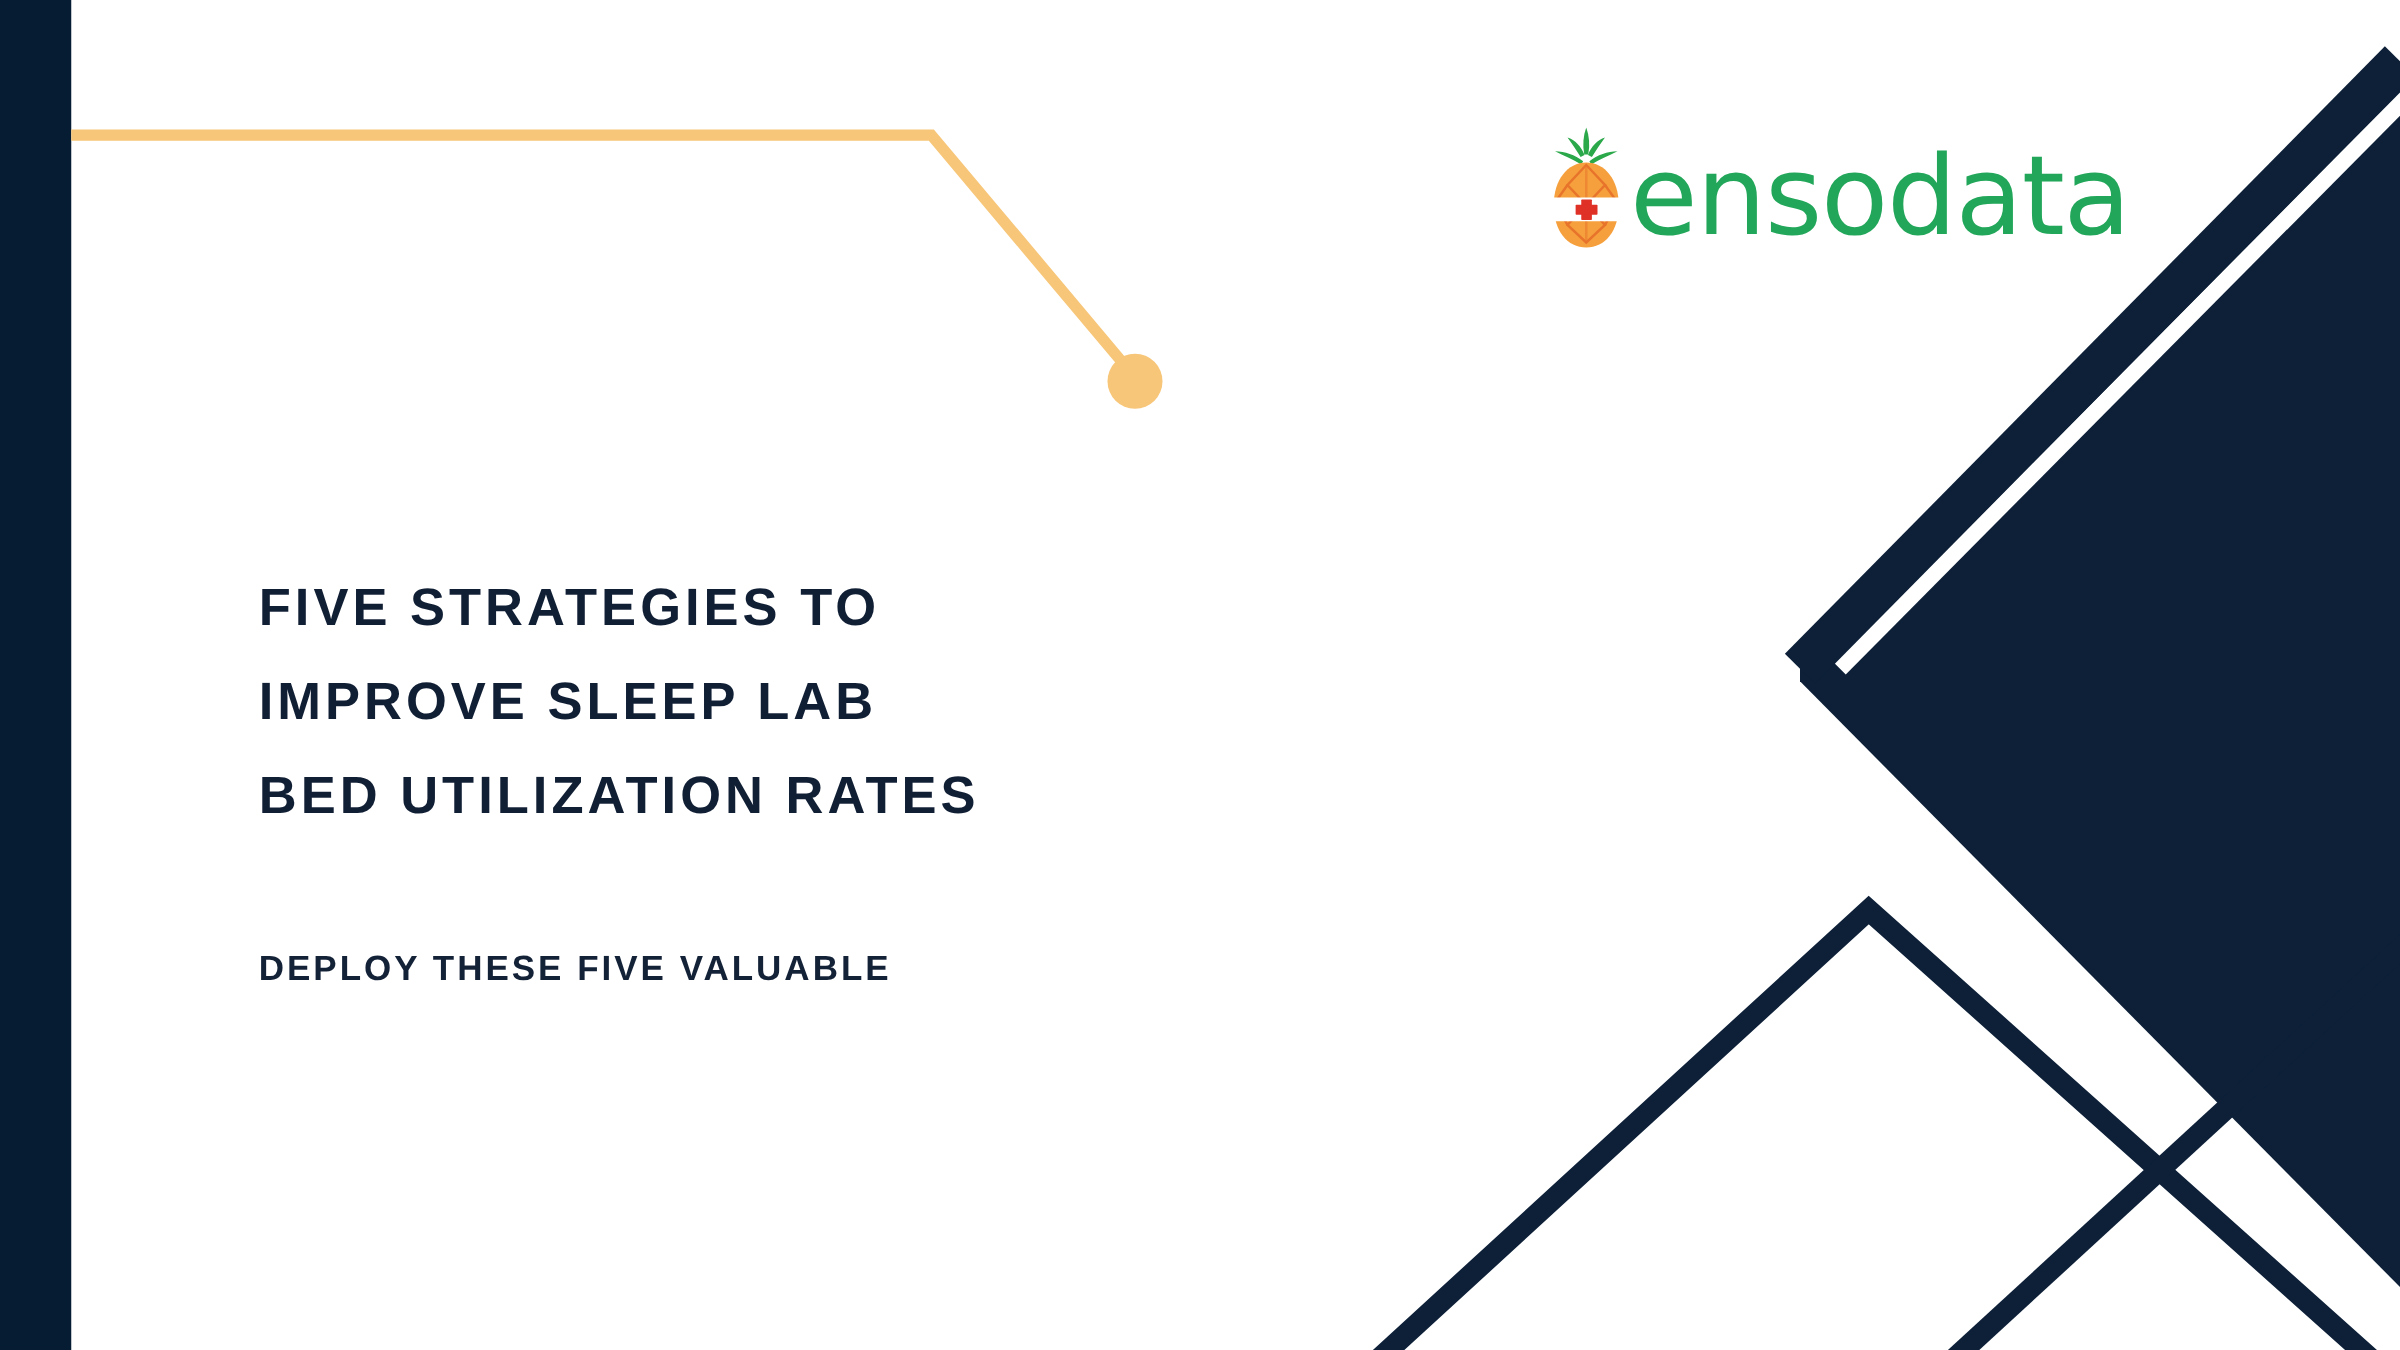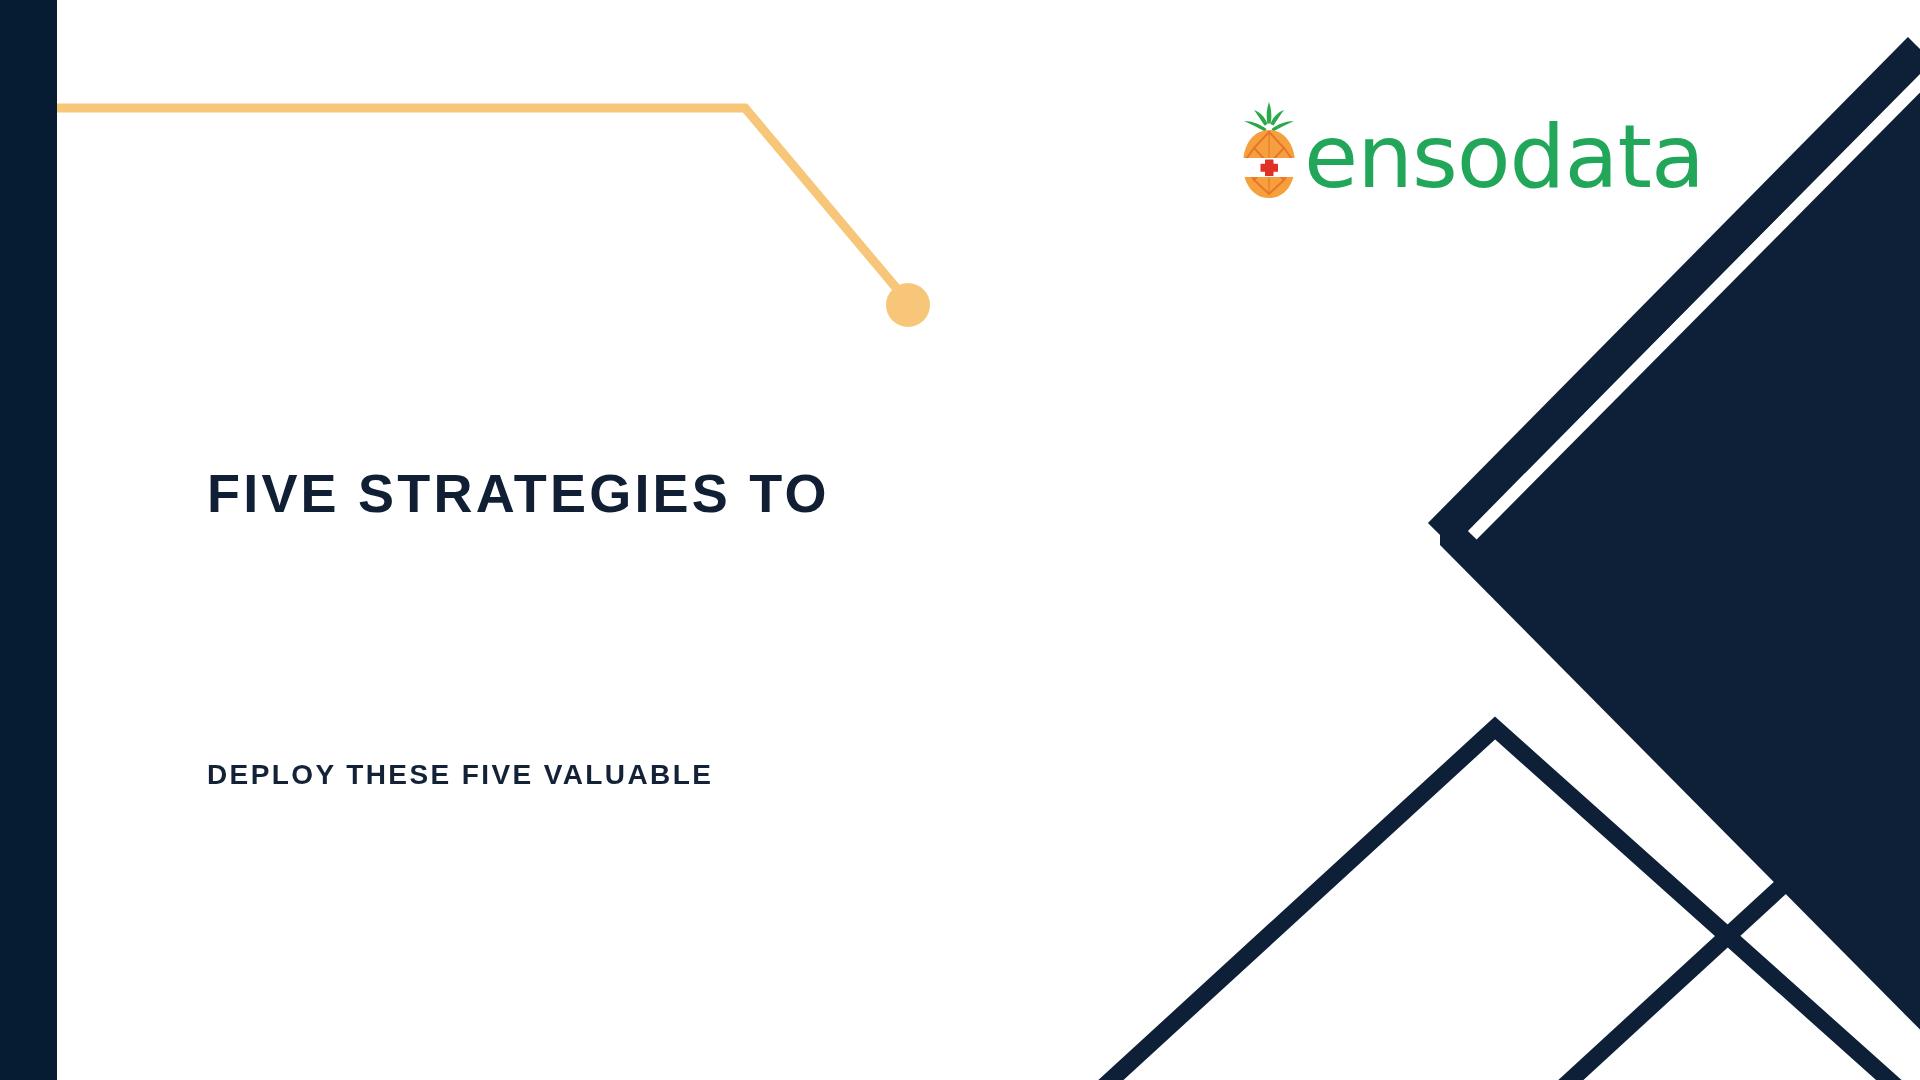--- a/index.html
+++ b/index.html
@@ -67,21 +67,21 @@
     position: relative;
     top: 6px;
   }
 
   
   .headline {
     position: absolute;
     left: 207px;
     top: 420px;
     width: 1090px;
-    font-size: 54px;
+    font-size: 42px;
     font-weight: 700;
     line-height: 75px;
     letter-spacing: 3.2px;
     color: #111F35;
     text-transform: uppercase;
   }
   .headline .hl-line { display: block; white-space: nowrap; }
 
   .subhead {
     position: absolute;
@@ -169,19 +169,21 @@
           <rect x="27" y="59.5" width="8.5" height="16.5" rx="0.6"></rect>
           <rect x="22.5" y="63.8" width="17.5" height="8" rx="0.6"></rect>
         </g>
       </g>
     </svg>
     <span class="logo-word">ensodata</span>
   </div>
 
   <h1 class="headline">
     <span class="hl-line">FIVE STRATEGIES TO</span>
+    <span class="hl-line">IMPROVE SLEEP LAB</span>
+    <span class="hl-line">BED UTILIZATION RATES</span>
   </h1>
 
   <p class="subhead">
     <span class="sh-line">DEPLOY THESE FIVE VALUABLE</span>
   </p>
 
 </div>
 
 </body></html>

